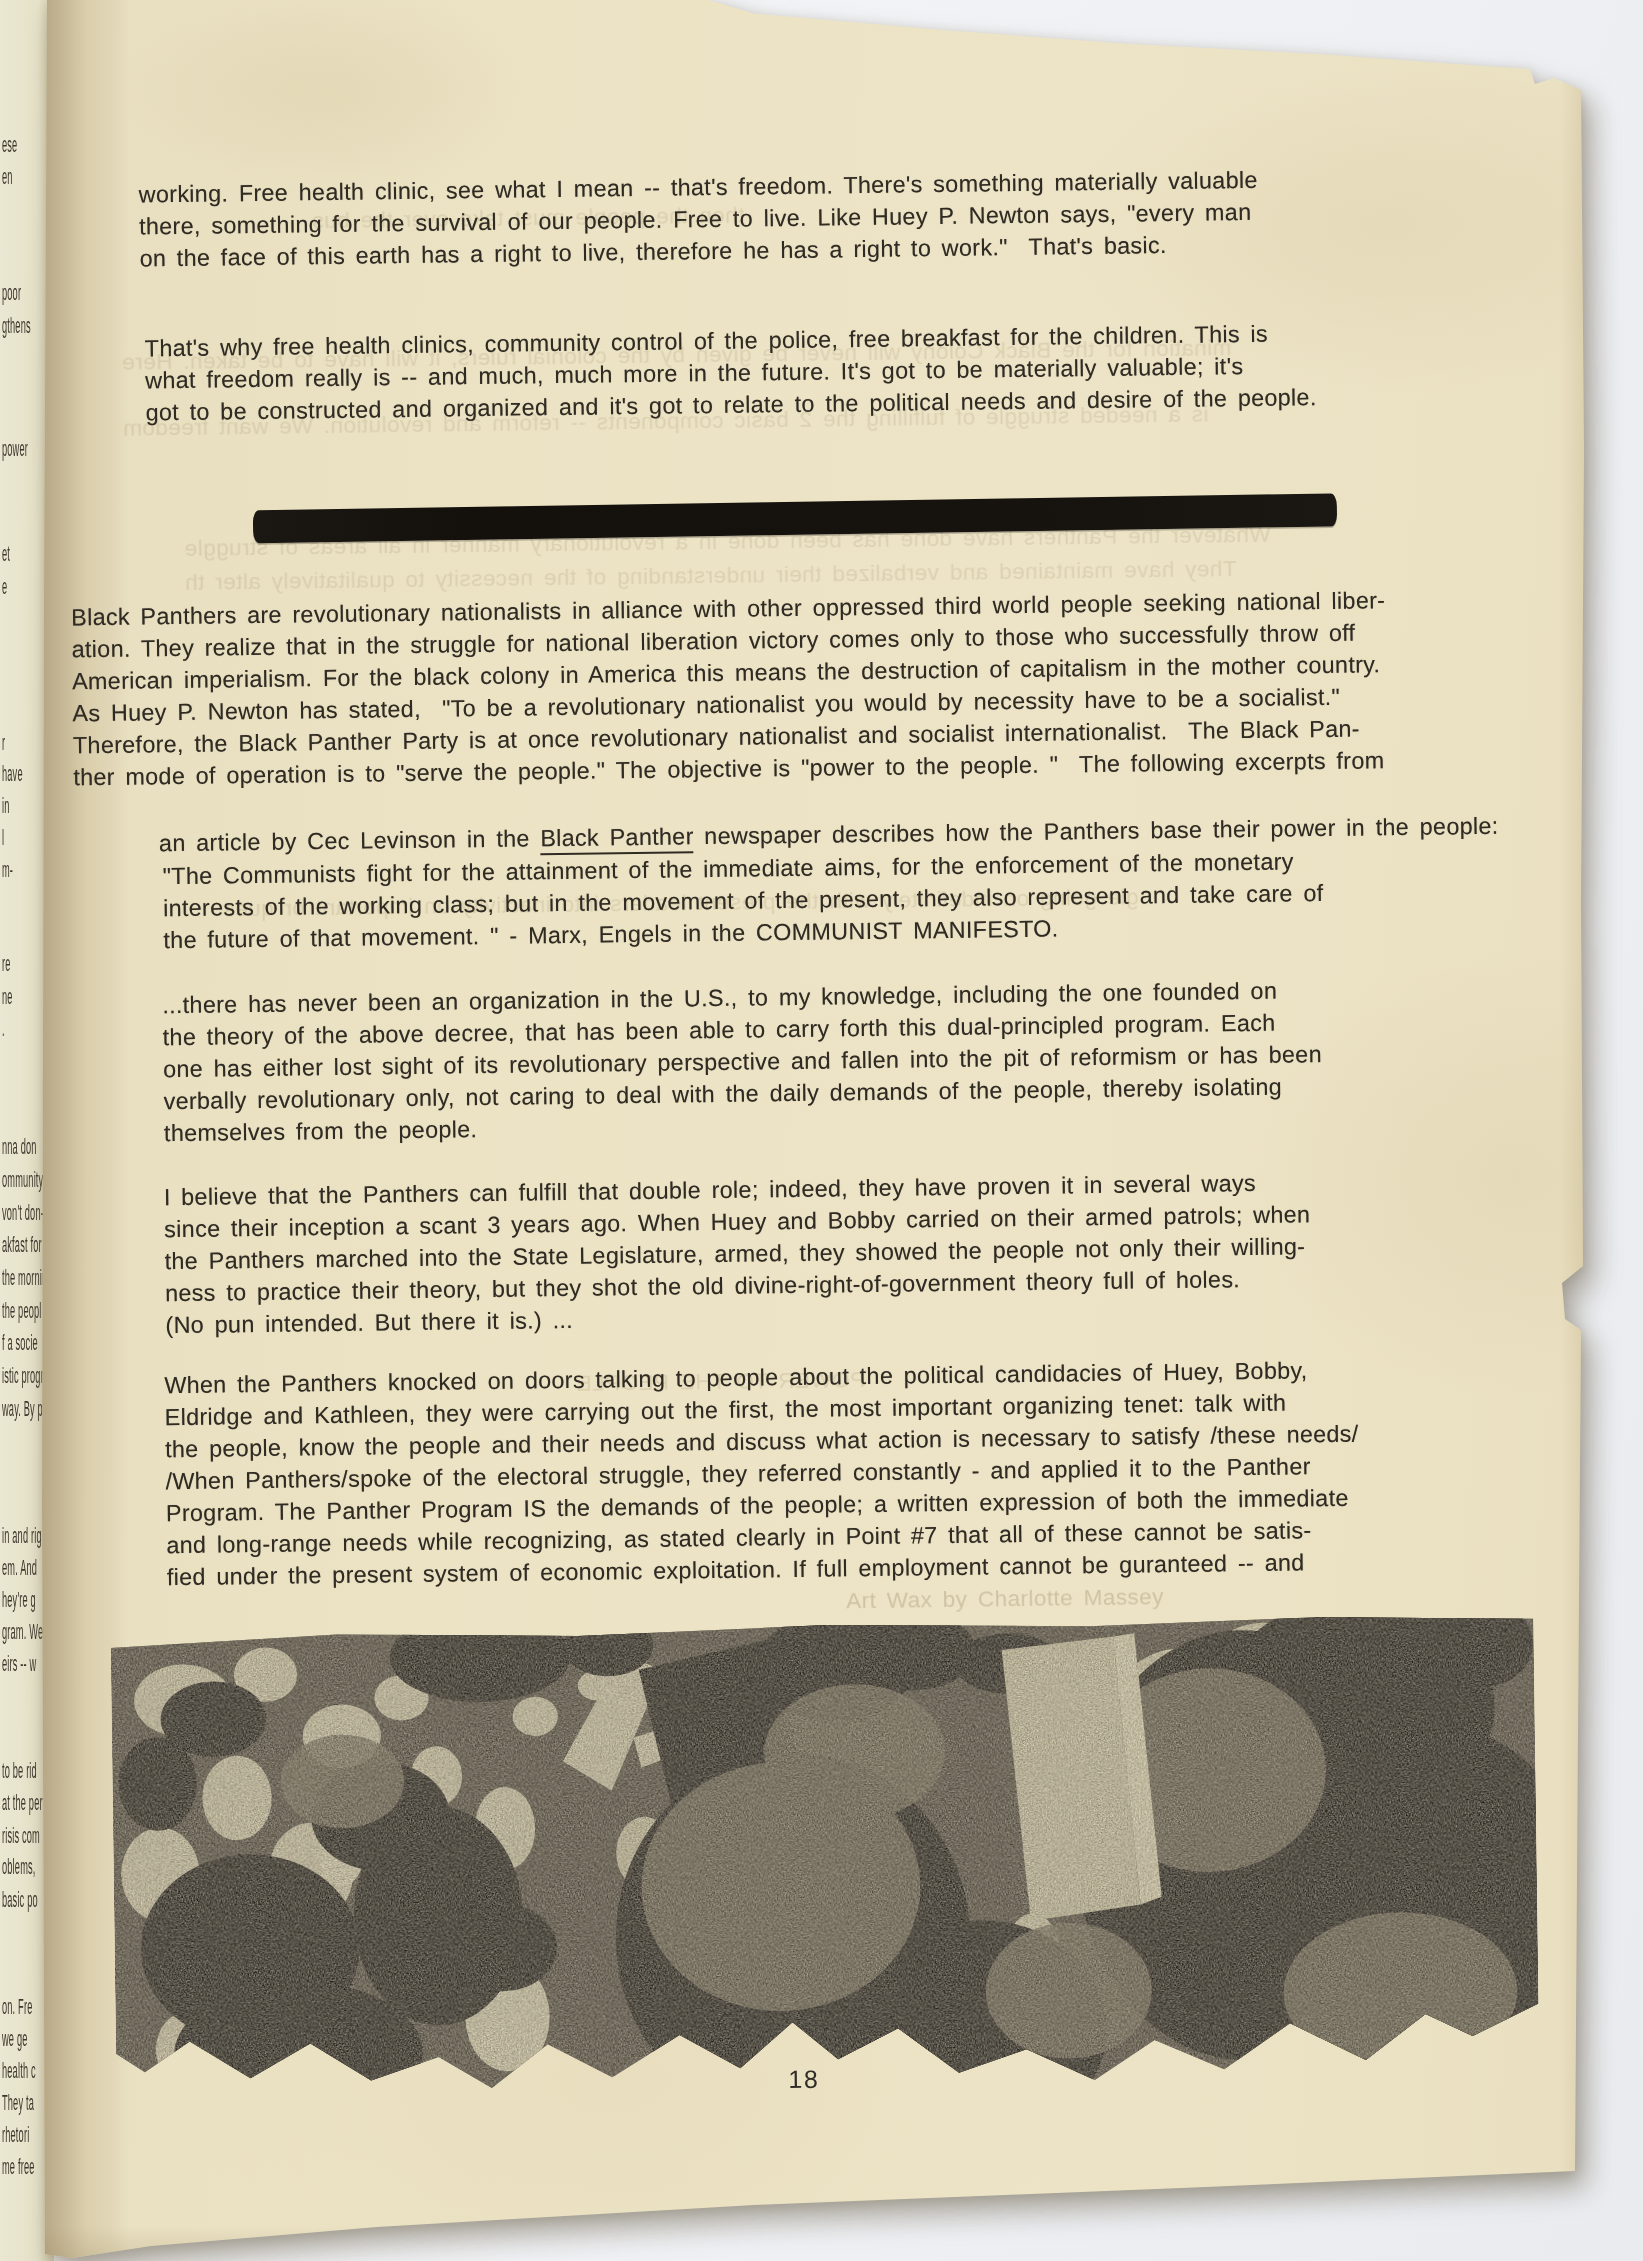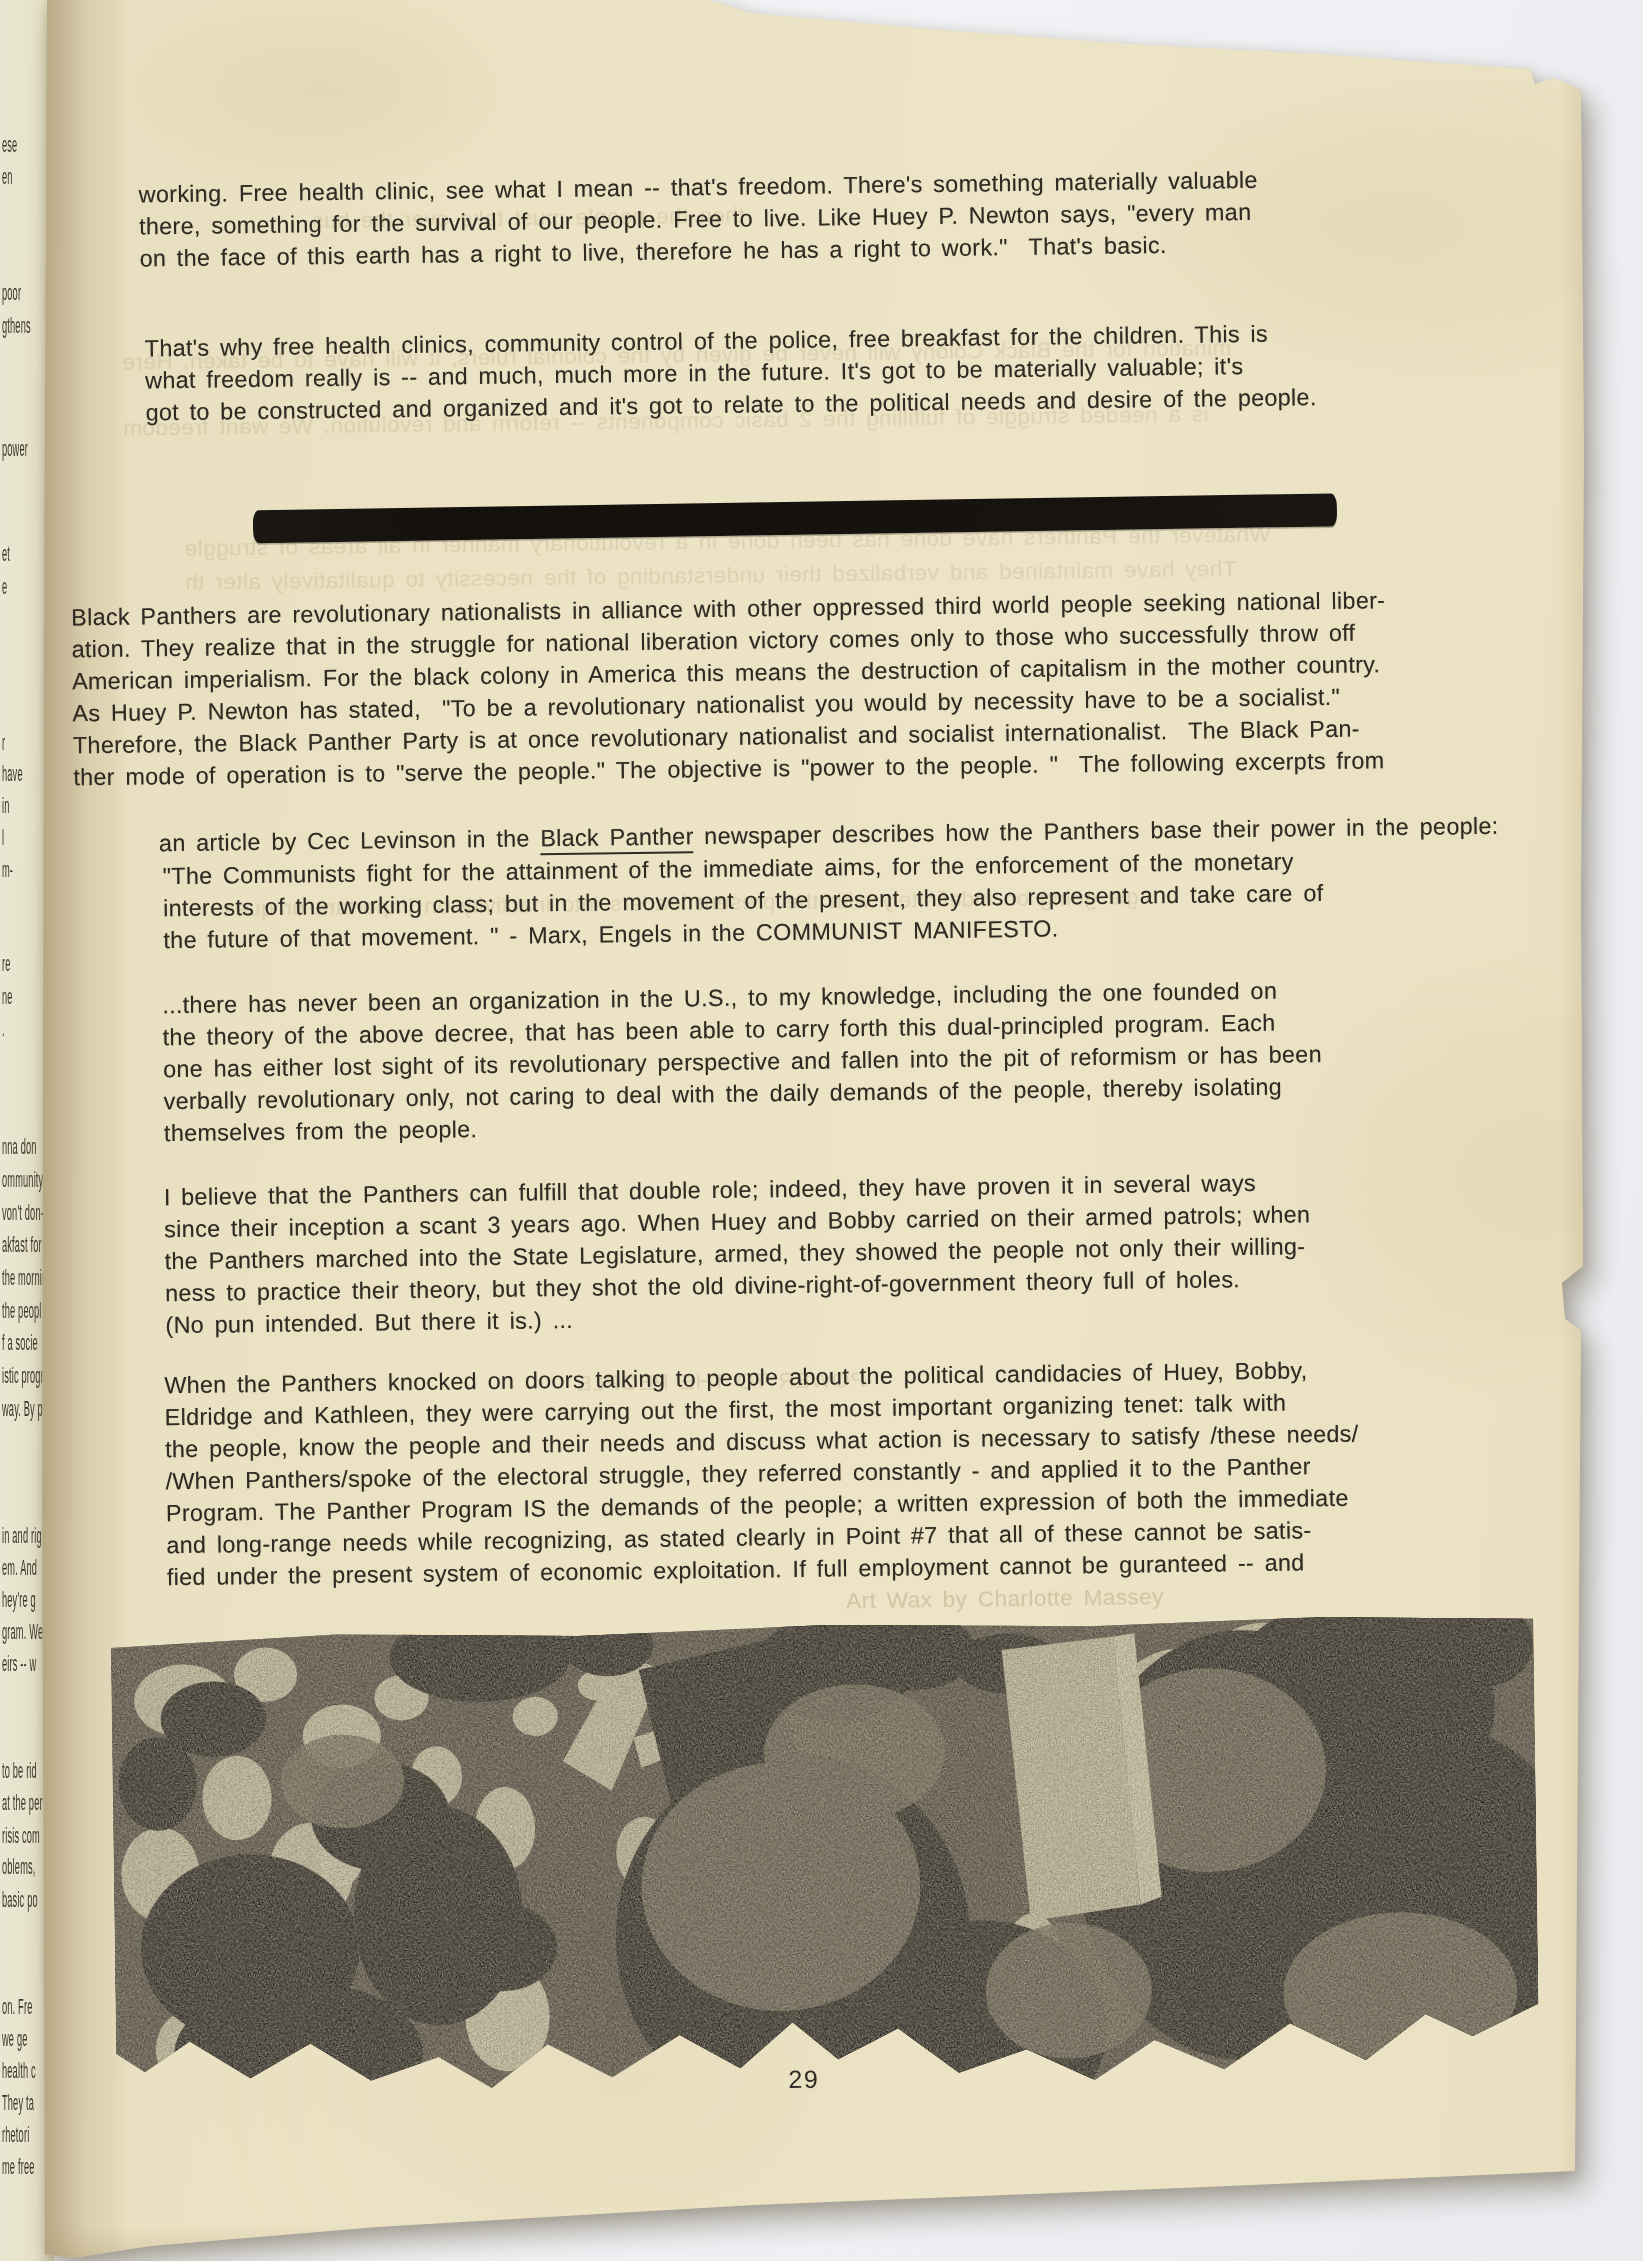--- a/index.html
+++ b/index.html
@@ -257,18 +257,18 @@
 
             <polygon points="1182,42 1330,26 1362,382 1216,402" fill="#d4cba7"></polygon>
             <polygon points="1330,26 1358,22 1390,372 1362,382" fill="#e8dfba"></polygon>
 
             <rect x="0" y="0" width="1888" height="618" filter="url(#gdark)" opacity="0.6"></rect>
             <rect x="0" y="0" width="1888" height="618" filter="url(#glight)" opacity="0.5"></rect>
           </g>
         </svg>
       </div>
 
-      <div class="page-number">29</div>
+      <div class="page-number">18</div>
 
     </div>
   </div>
 </div>
 
 
 </body></html>

